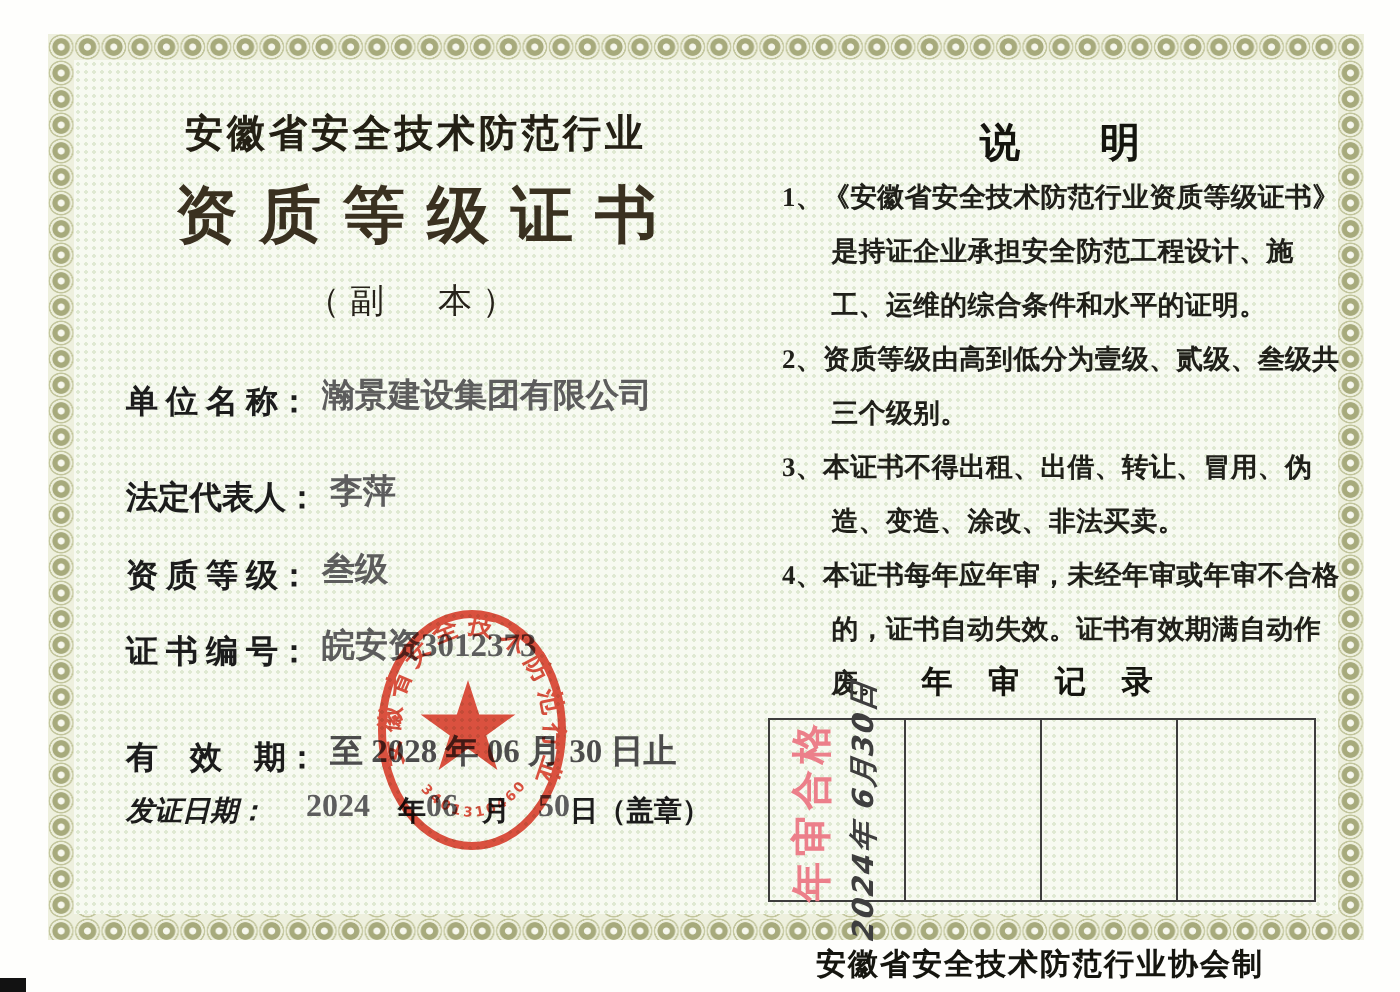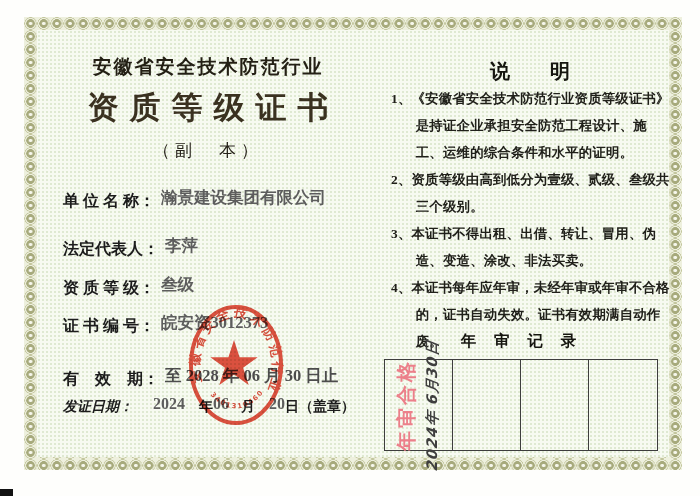--- a/index.html
+++ b/index.html
@@ -93,21 +93,21 @@
       <div class="row r3">
         <span class="flabel">资 质 等 级：</span><span class="fvalue">叁级</span>
       </div>
       <div class="row r4">
         <span class="flabel">证 书 编 号：</span><span class="fvalue">皖安资3012373</span>
       </div>
       <div class="row r5">
         <span class="flabel">有　效　期：</span><span class="fvalue">至 2028 年 06 月 30 日止</span>
       </div>
       <div class="row r6">
-        <span class="issue-label">发证日期：</span><span class="tok-fill sp2">2024</span><span class="tok-unit sp1">年</span><span class="tok-fill">06</span><span class="tok-unit sp2">月</span><span class="tok-fill sp1">20</span><span class="tok-unit">日（盖章）</span>
+        <span class="issue-label">发证日期：</span><span class="tok-fill sp2">2024</span><span class="tok-unit sp1">年</span><span class="tok-fill">06</span><span class="tok-unit sp2">月</span><span class="tok-fill sp1">50</span><span class="tok-unit">日（盖章）</span>
       </div>
 
       <div class="notes">
         <div class="notes-title">说　　明</div>
         <ol class="notes-list">
           <li>1、《安徽省安全技术防范行业资质等级证书》是持证企业承担安全防范工程设计、施工、运维的综合条件和水平的证明。</li>
           <li>2、资质等级由高到低分为壹级、贰级、叁级共三个级别。</li>
           <li>3、本证书不得出租、出借、转让、冒用、伪造、变造、涂改、非法买卖。</li>
           <li>4、本证书每年应年审，未经年审或年审不合格的，证书自动失效。证书有效期满自动作废。</li>
         </ol>
@@ -137,14 +137,15 @@
       <text font-size="13" font-weight="bold" fill="#dd3a27" letter-spacing="3.4" font-family="Liberation Serif, serif">
         <textPath href="#sealArcTop" startOffset="4">安徽省安全技术防范行业协会</textPath>
       </text>
       <path id="sealArcBottom" d="M 22,86 A 37,49 0 0 0 82,86" fill="none"></path>
       <text font-size="6.8" font-weight="bold" fill="#dd3a27" letter-spacing="1.6" font-family="DejaVu Sans, sans-serif">
         <textPath href="#sealArcBottom" startOffset="8">3401310460</textPath>
       </text>
     </svg>
   </div>
 
+  <div class="maker-line">安徽省安全技术防范行业协会制</div>
   <div class="scan-artifact"></div>
 </div>
 
 </body></html>

